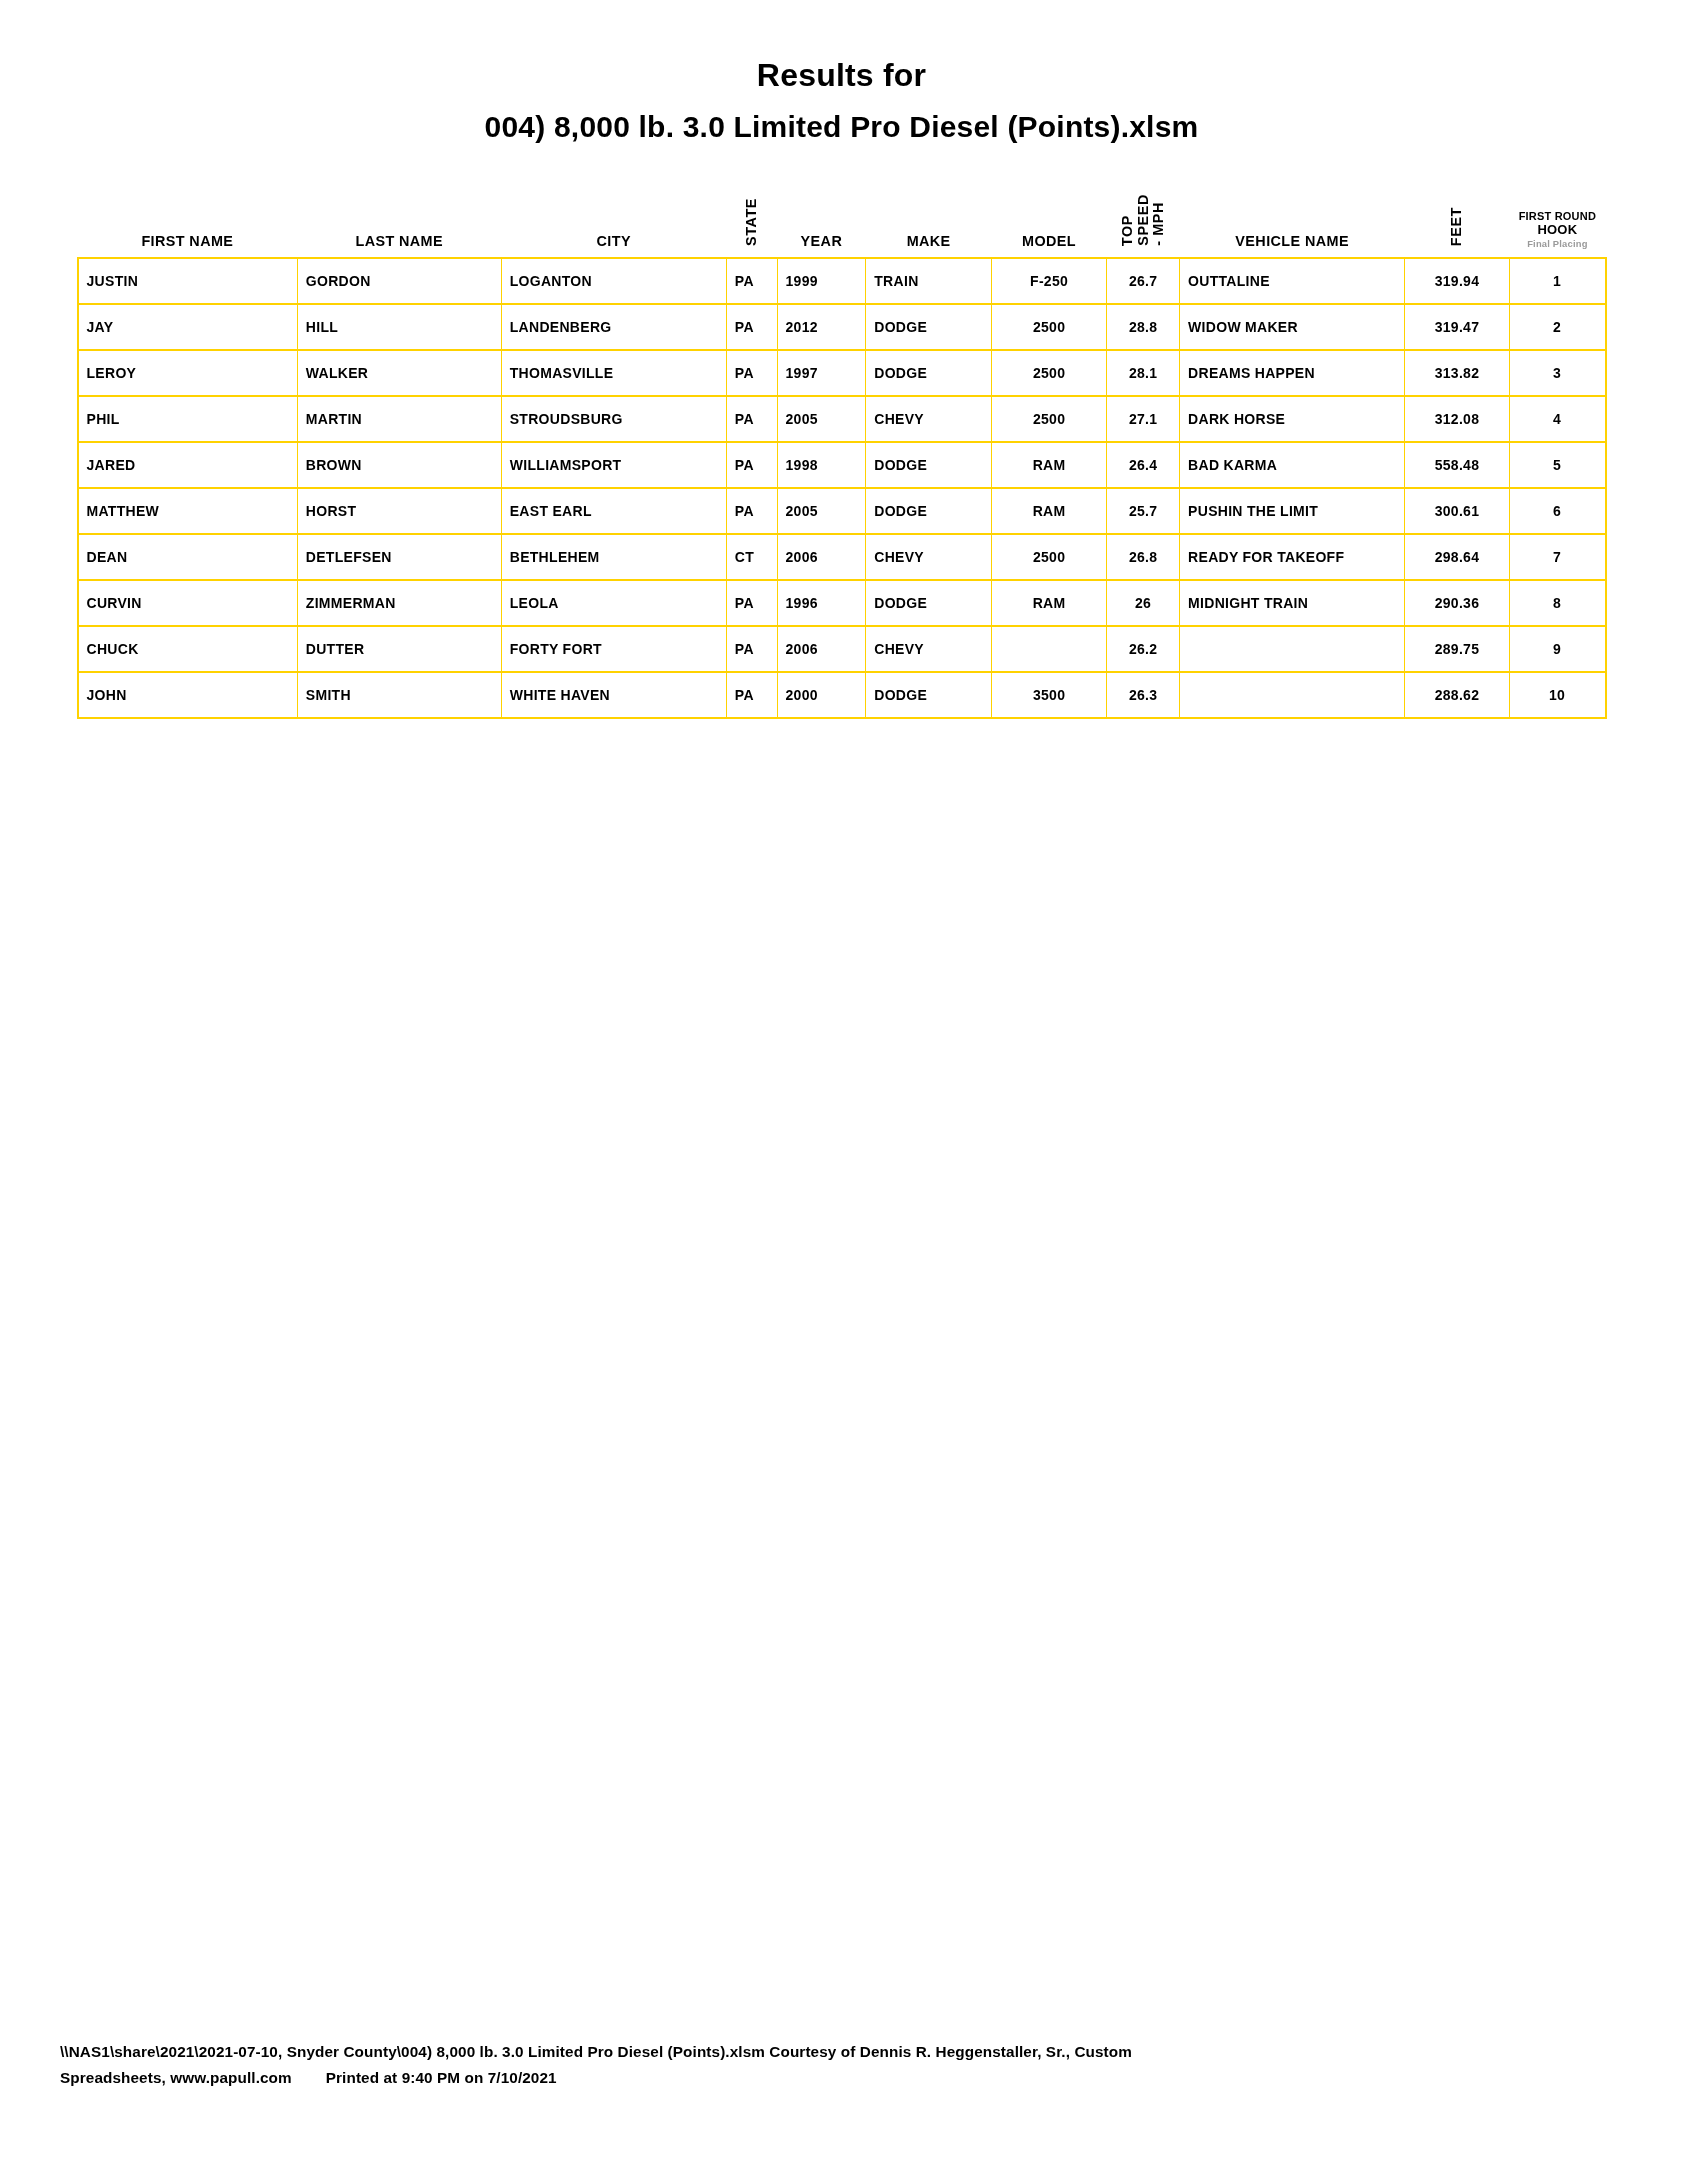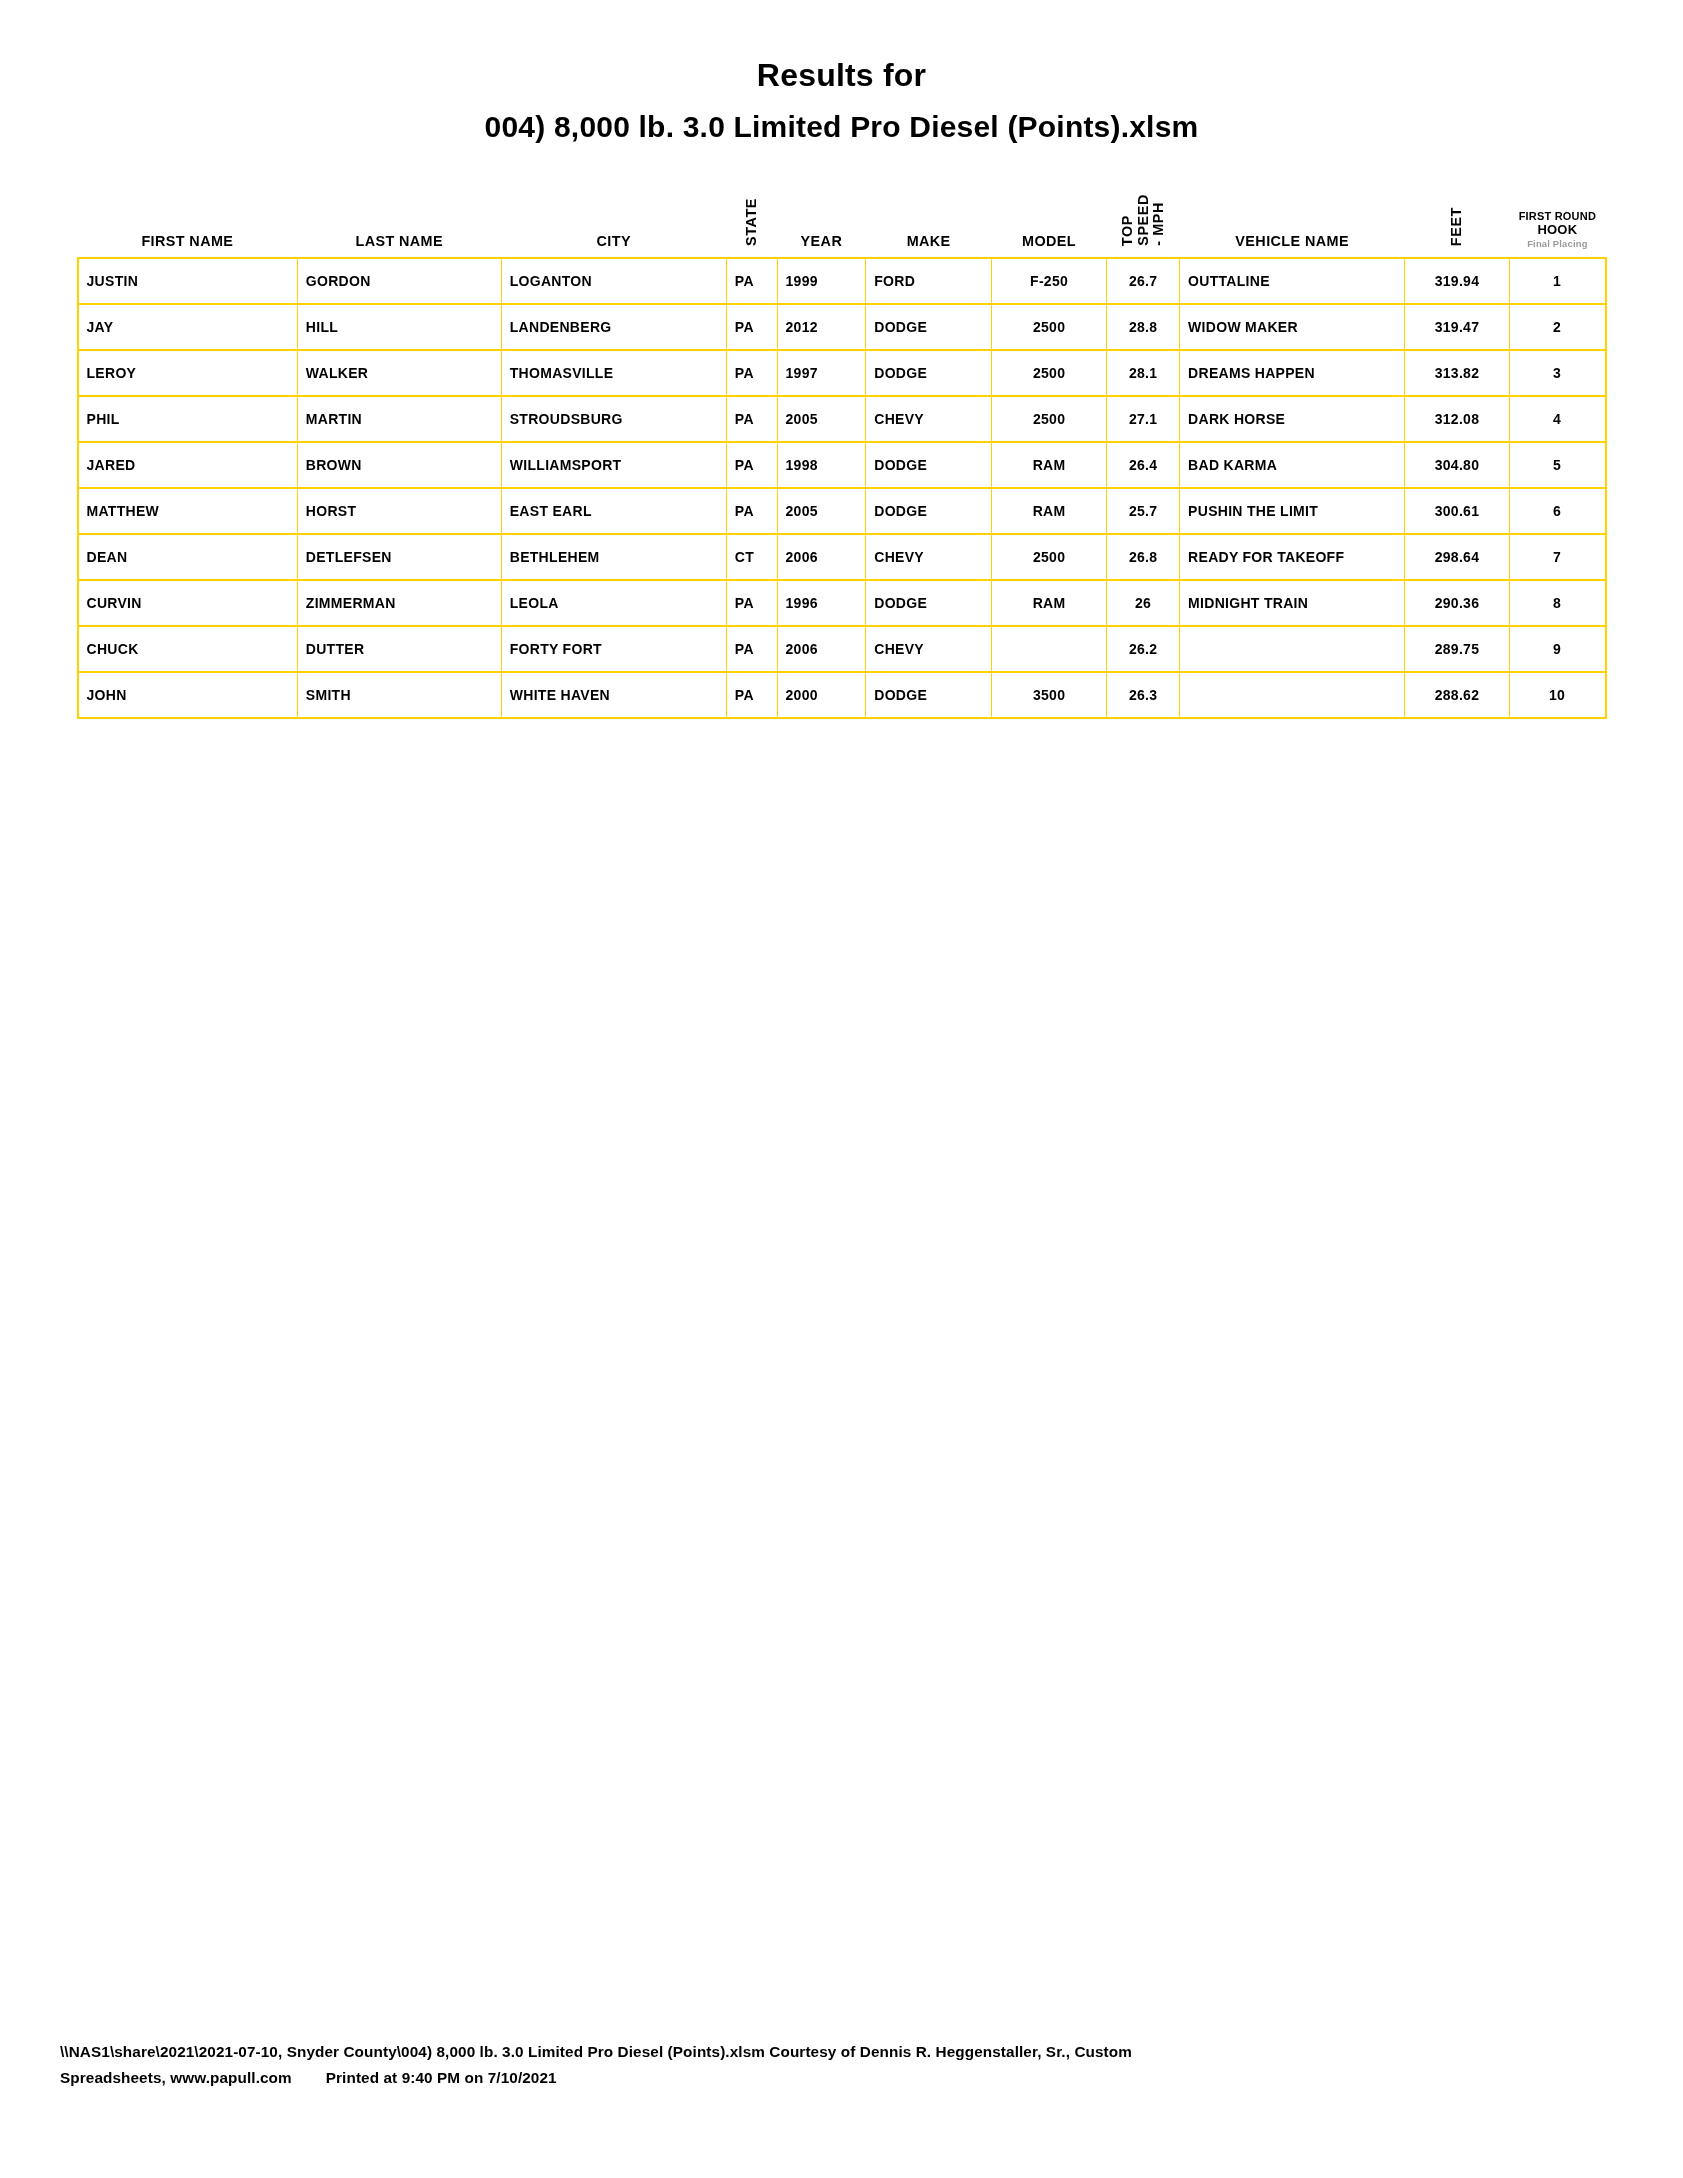--- a/index.html
+++ b/index.html
@@ -183,21 +183,21 @@
         </th>
       </tr>
     </thead>
     <tbody>
       <tr>
         <td class="l">JUSTIN</td>
         <td class="l">GORDON</td>
         <td class="l">LOGANTON</td>
         <td class="l">PA</td>
         <td class="l">1999</td>
-        <td class="l">FORD</td>
+        <td class="l">TRAIN</td>
         <td class="c">F-250</td>
         <td class="c">26.7</td>
         <td class="l">OUTTALINE</td>
         <td class="c">319.94</td>
         <td class="c">1</td>
       </tr>
       <tr>
         <td class="l">JAY</td>
         <td class="l">HILL</td>
         <td class="l">LANDENBERG</td>
@@ -239,21 +239,21 @@
       <tr>
         <td class="l">JARED</td>
         <td class="l">BROWN</td>
         <td class="l">WILLIAMSPORT</td>
         <td class="l">PA</td>
         <td class="l">1998</td>
         <td class="l">DODGE</td>
         <td class="c">RAM</td>
         <td class="c">26.4</td>
         <td class="l">BAD KARMA</td>
-        <td class="c">304.80</td>
+        <td class="c">558.48</td>
         <td class="c">5</td>
       </tr>
       <tr>
         <td class="l">MATTHEW</td>
         <td class="l">HORST</td>
         <td class="l">EAST EARL</td>
         <td class="l">PA</td>
         <td class="l">2005</td>
         <td class="l">DODGE</td>
         <td class="c">RAM</td>

